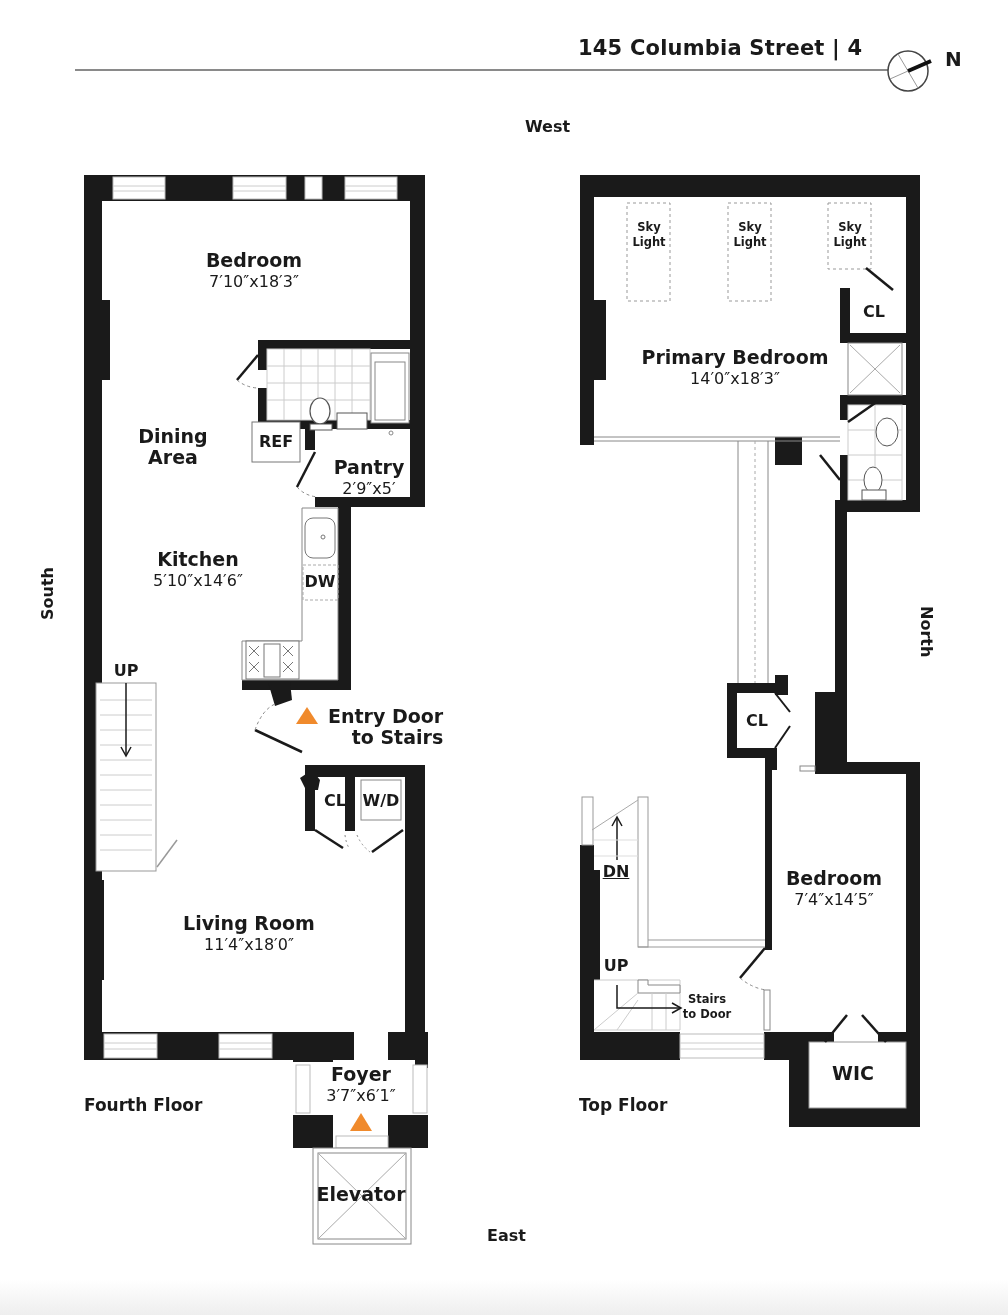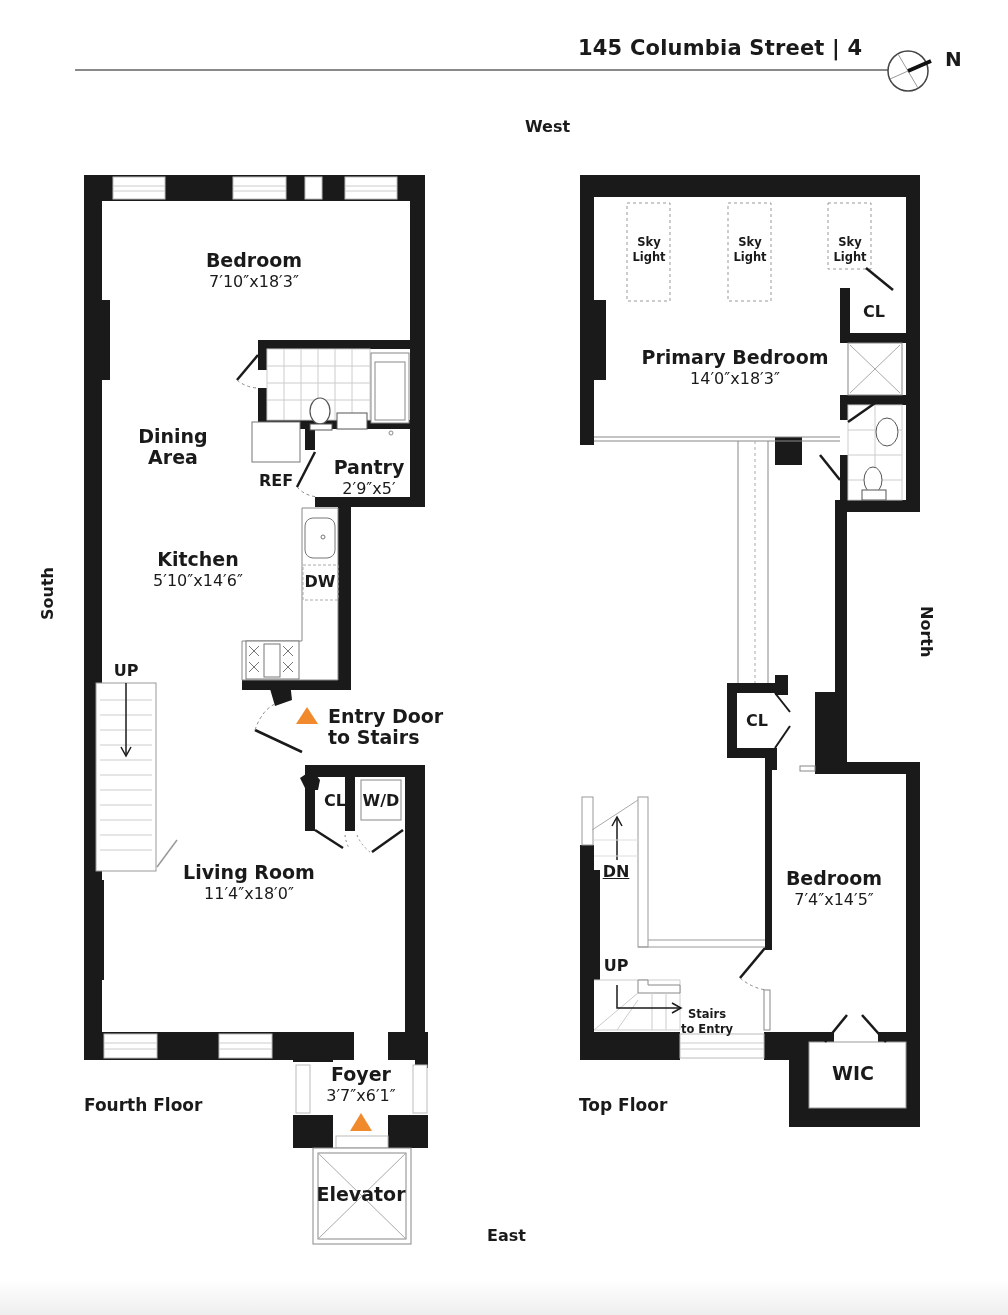--- a/index.html
+++ b/index.html
@@ -10,22 +10,22 @@
     .compass-n { position:absolute; left:945px; top:47px; font-size:20px; font-weight:bold; }
     .dir { position:absolute; font-size:16px; font-weight:bold; }
     .dir.west { left:489px; top:117px;margin-left:36px; }
     .dir.east { left:487px; top:1226px; }
     .dir.south { left:38px; top:620px; transform:rotate(-90deg); transform-origin:left top; }
     .dir.north { left:936px; top:606px; transform:rotate(90deg); transform-origin:left top; }
     .plan { position:absolute; left:0; top:0; }
     .lbl { position:absolute; text-align:center; line-height:21px; white-space:nowrap; transform:translateX(-50%); }
     .lbl .name { font-weight:bold; font-size:19px; display:block; }
     .lbl .dim { font-size:16px; display:block; }
-    .small { font-size:13px; font-weight:bold; line-height:16px;margin-top:39px; }
-    .tiny { font-size:11.5px; font-weight:bold; line-height:15px;margin-top:15px; }
+    .small { font-size:13px; font-weight:bold; line-height:16px; }
+    .tiny { font-size:11.5px; font-weight:bold; line-height:15px; }
     .floor-lbl { position:absolute; font-size:17px; font-weight:bold; }
     .bottom-fade { position:absolute; left:0; top:1280px; width:1008px; height:35px; background:linear-gradient(#ffffff,#eeeeee); }
   </style>
 </head>
 <body>
 
 <div class="hdr-title">145 Columbia Street | 4</div>
 <div class="hdr-line"></div>
 <svg class="compass" width="50" height="46" viewBox="0 0 50 46">
   <circle cx="22" cy="23" r="20" fill="#fff" stroke="#444" stroke-width="1.5"></circle>
@@ -300,27 +300,27 @@
 <div class="lbl" style="left:369px;top:457px;">
   <span class="name">Pantry</span>
   <span class="dim">2′9″x5′</span>
 </div>
 <div class="lbl" style="left:198px;top:549px;">
   <span class="name">Kitchen</span>
   <span class="dim">5′10″x14′6″</span>
 </div>
 <div class="lbl" style="left:320px;top:571px;font-size:16px;font-weight:bold;">DW</div>
 <div class="lbl" style="left:126px;top:660px;font-size:16px;font-weight:bold;">UP</div>
-<div class="lbl" style="left:374px;top:706px;text-align:left;transform:translateX(-46px);">
+<div class="lbl" style="left:374px;top:706px;text-align:right;transform:translateX(-46px);">
   <span class="name">Entry Door</span>
   <span class="name">to Stairs</span>
 </div>
 <div class="lbl" style="left:335px;top:790px;font-size:16px;font-weight:bold;">CL</div>
 <div class="lbl" style="left:381px;top:790px;font-size:16px;font-weight:bold;">W/D</div>
-<div class="lbl" style="left:249px;top:862px;">
+<div class="lbl" style="left:249px;top:913px;">
   <span class="name">Living Room</span>
   <span class="dim">11′4″x18′0″</span>
 </div>
 <div class="lbl" style="left:361px;top:1064px;text-align:center;">
   <span class="name">Foyer</span>
   <span class="dim">3′7″x6′1″</span>
 </div>
 <div class="lbl" style="left:361px;top:1184px;">
   <span class="name">Elevator</span>
 </div>
@@ -345,20 +345,20 @@
 </div>
 <div class="lbl" style="left:757px;top:710px;font-size:16px;font-weight:bold;">CL</div>
 <div class="lbl" style="left:616px;top:861px;font-size:16px;font-weight:bold;text-decoration:underline;">DN</div>
 <div class="lbl" style="left:834px;top:868px;">
   <span class="name">Bedroom</span>
   <span class="dim">7′4″x14′5″</span>
 </div>
 <div class="lbl" style="left:616px;top:955px;font-size:16px;font-weight:bold;">UP</div>
 <div class="lbl tiny" style="left:707px;top:992px;text-align:center;">
   <span style="display:block">Stairs</span>
-  <span style="display:block">to Entry</span>
+  <span style="display:block">to Door</span>
 </div>
 <div class="lbl" style="left:853px;top:1063px;">
   <span class="name">WIC</span>
 </div>
 <div class="floor-lbl" style="left:579px;top:1095px;">Top Floor</div>
 
 <div class="bottom-fade"></div>
 
 </body></html>

